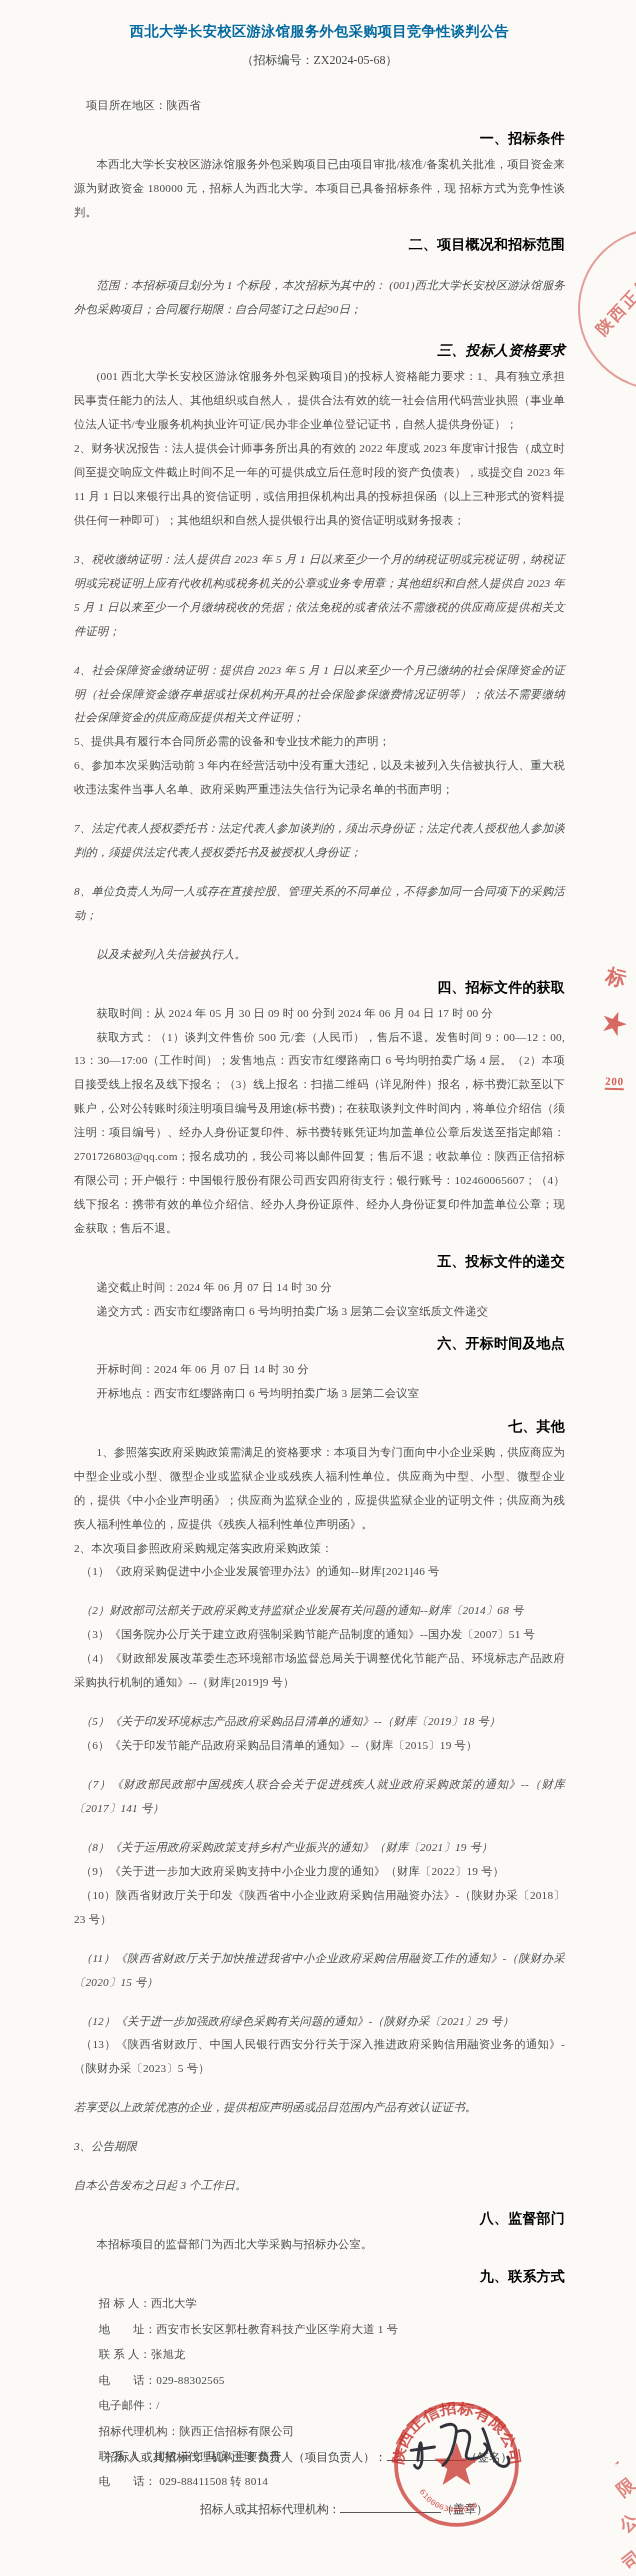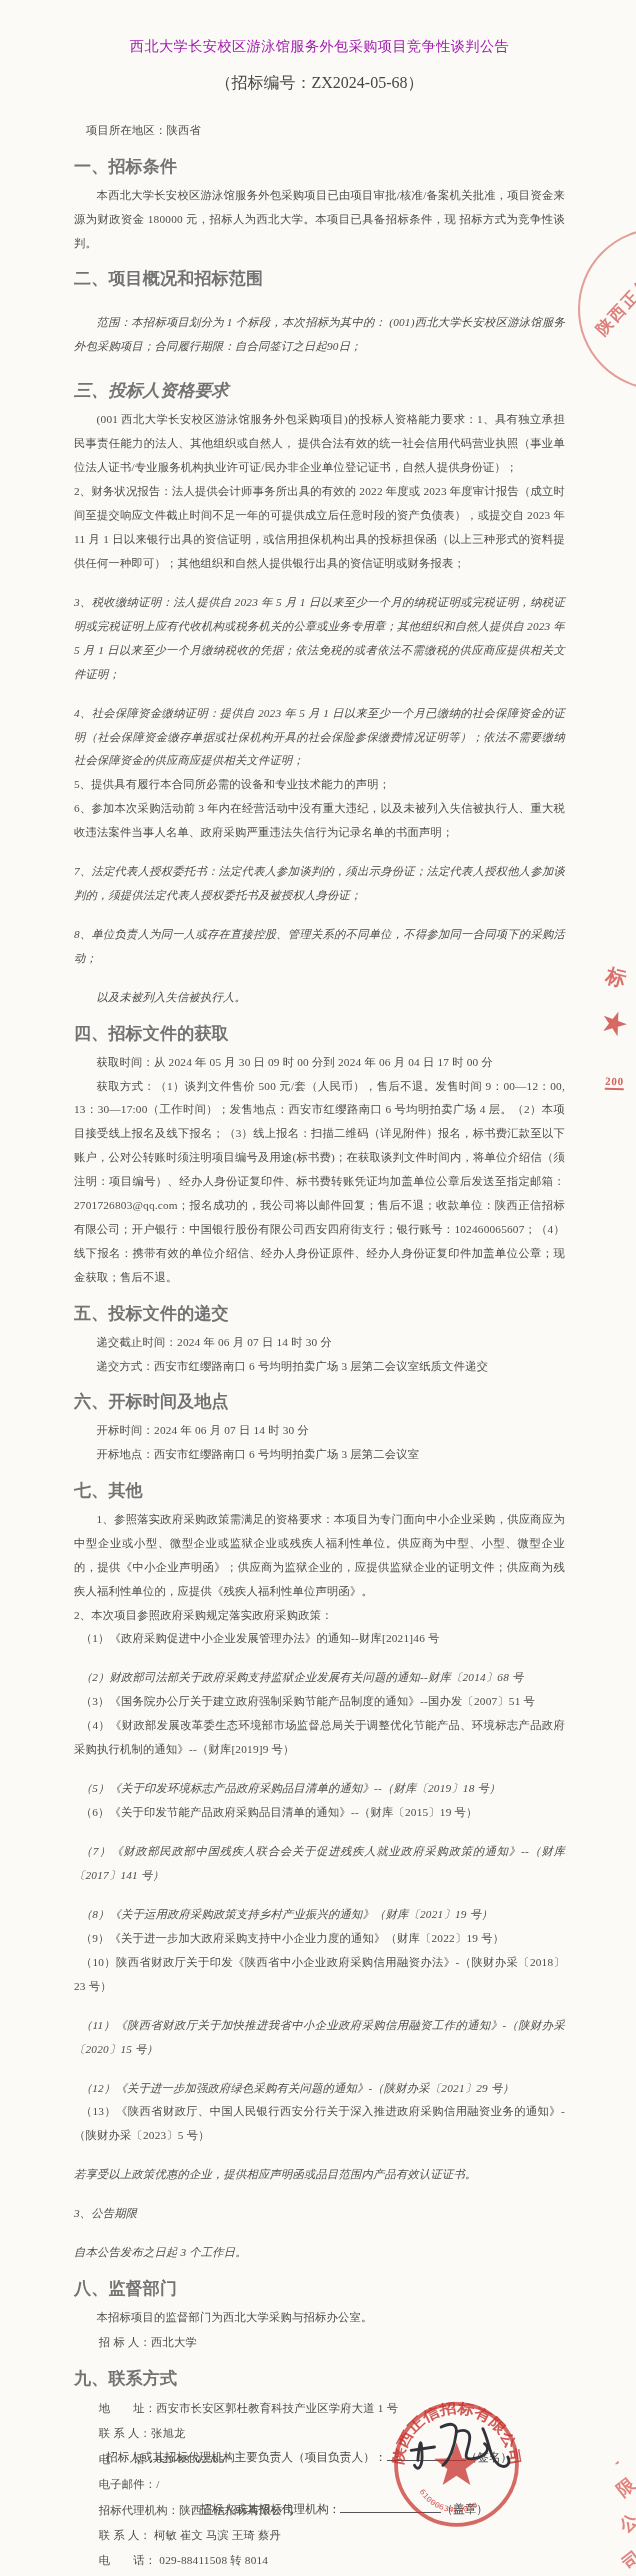--- a/index.html
+++ b/index.html
@@ -3,26 +3,26 @@
 <meta charset="utf-8">
 <style>
   html,body{margin:0;padding:0;background:#9a9a9a;}
   .page{
     position:relative;margin:0 auto;width:636px;height:2576px;
     background:#fbfaf7;overflow:hidden;
     font-family:"Liberation Serif","DejaVu Serif",serif;
     color:#4a4a4a;
   }
   .content{padding:20px 71px 0 74px;}
-  .title{font-size:14.2px;font-weight:400;text-align:center;color:#a21caf;margin:16px;letter-spacing:0.4px;line-height:1.5;}
-  .subtitle{font-size:16px;text-align:center;color:#474747;margin-top:10px;}
+  .title{font-size:14.2px;font-weight:700;text-align:center;color:#0369a1;margin:1px;letter-spacing:0.4px;line-height:1.5;}
+  .subtitle{font-size:12px;text-align:center;color:#474747;margin-top:10px;}
   #doc-body{margin-top:25px;}
   .blk{font-size:11.3px;line-height:2.12;text-align:justify;margin:0;color:#4c4c4c;letter-spacing:0.2px;}
   .plain{margin-top:8.4px;text-align:left;margin-left:12px;}
-  .sec{font-weight:700;font-size:17px;color:#737373;margin-top:6.7px;line-height:2;text-align:left;}
+  .sec{font-weight:700;font-size:14px;color:#000000;margin-top:6.7px;line-height:2;text-align:right;}
   .p{text-indent:2em;}
   .li{text-indent:0;}
   .pol{text-indent:.6em;}
   .kv{text-indent:2.2em;line-height:2.25;text-align:left;}
   .gap{margin-top:15px;font-style:italic;}
   .gap2{}
   
   .sig{position:absolute;font-size:11.7px;color:#474747;white-space:nowrap;}
   .sig .uline{display:inline-block;border-bottom:1.1px solid #55555a;height:11px;vertical-align:baseline;}
   #sig1{left:106px;top:2449px;}
@@ -93,22 +93,22 @@
         <p class="blk pol">（9）《关于进一步加大政府采购支持中小企业力度的通知》（财库〔2022〕19 号）</p>
         <p class="blk pol">（10）陕西省财政厅关于印发《陕西省中小企业政府采购信用融资办法》-（陕财办采〔2018〕23 号）</p>
         <p class="blk pol gap">（11）《陕西省财政厅关于加快推进我省中小企业政府采购信用融资工作的通知》-（陕财办采〔2020〕15 号）</p>
         <p class="blk pol gap">（12）《关于进一步加强政府绿色采购有关问题的通知》-（陕财办采〔2021〕29 号）</p>
         <p class="blk pol">（13）《陕西省财政厅、中国人民银行西安分行关于深入推进政府采购信用融资业务的通知》-（陕财办采〔2023〕5 号）</p>
         <p class="blk li gap">若享受以上政策优惠的企业，提供相应声明函或品目范围内产品有效认证证书。</p>
         <p class="blk li gap">3、公告期限</p>
         <p class="blk li gap">自本公告发布之日起 3 个工作日。</p>
         <p class="blk sec">八、监督部门</p>
         <p class="blk p">本招标项目的监督部门为西北大学采购与招标办公室。</p>
+        <p class="blk sec">九、联系方式</p>
         <p class="blk kv">招 标 人：西北大学</p>
-        <p class="blk sec">九、联系方式</p>
         <p class="blk kv">地　　址：西安市长安区郭杜教育科技产业区学府大道 1 号</p>
         <p class="blk kv">联 系 人：张旭龙</p>
         <p class="blk kv">电　　话：029-88302565</p>
         <p class="blk kv">电子邮件：/</p>
         <p class="blk kv gap2">招标代理机构：陕西正信招标有限公司</p>
         <p class="blk kv">联 系 人： 柯敏 崔文 马滨 王琦 蔡丹</p>
         <p class="blk kv">电　　话： 029-88411508 转 8014</p>
       </div>
   </div>
 

